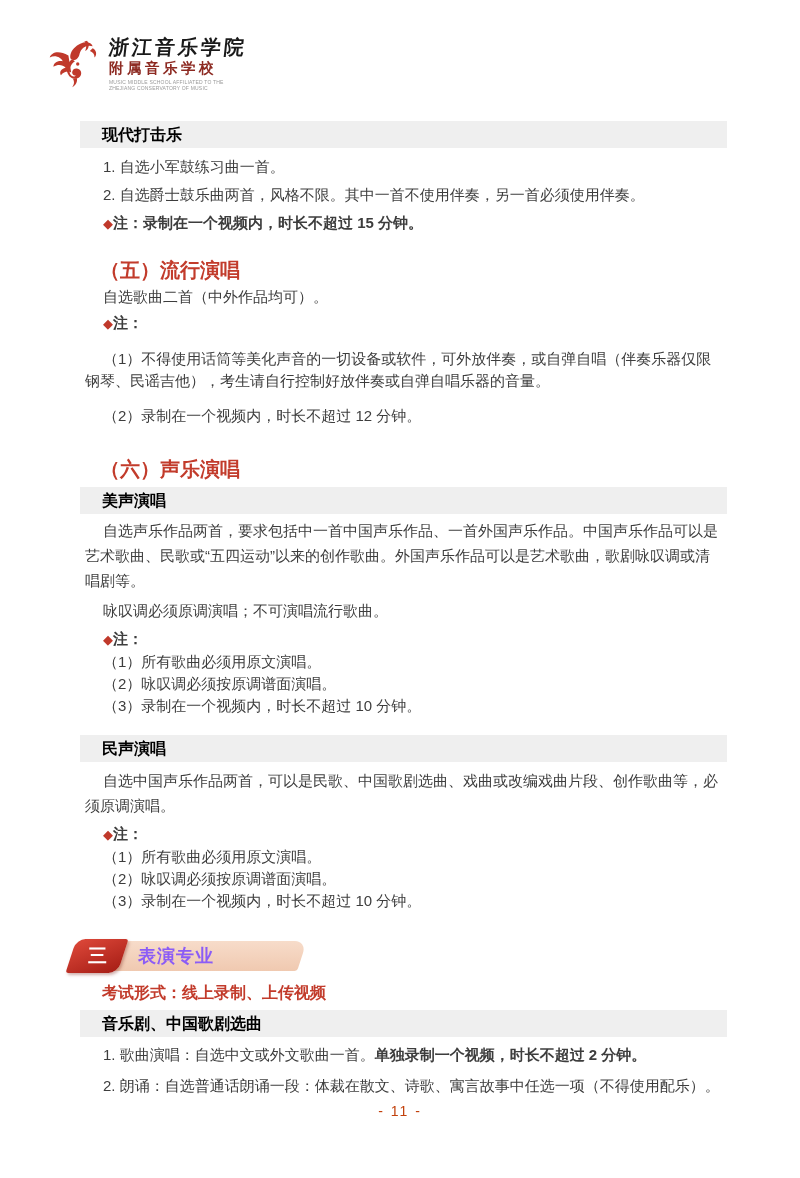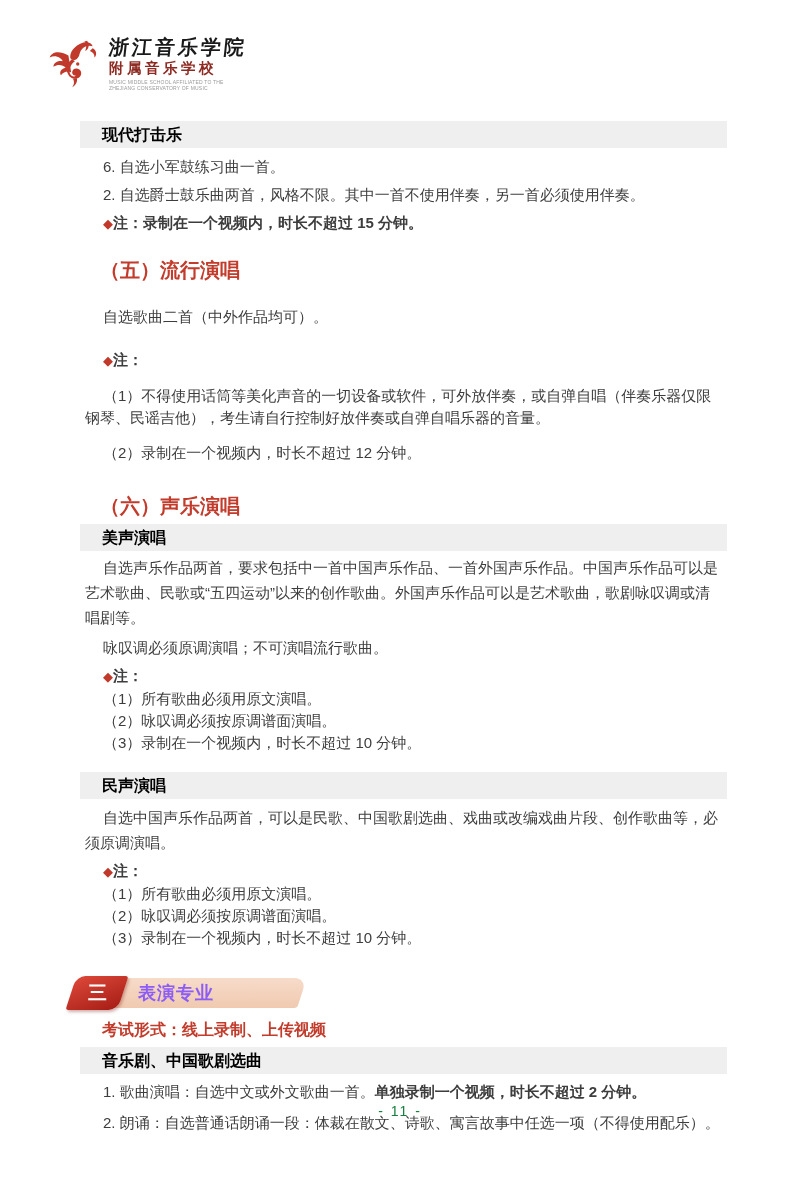--- a/index.html
+++ b/index.html
@@ -50,25 +50,25 @@
   }
   .badge-red .num{transform:skewX(18deg);color:#ffffff;font-size:19px;font-weight:bold;}
   .badge-title{
     position:absolute;left:58px;top:5px;
     color:#8b5cf6;font-size:18px;font-weight:bold;letter-spacing:1px;
   }
 
   .exam-format{color:#c23b2b;font-size:16px;font-weight:bold;line-height:22px;padding-left:22px;margin-top:9px;}
 
   
-  .footer{position:absolute;left:0;right:0;top:1103px;text-align:center;color:#15803d;font-size:14px;letter-spacing:2px;}
+  .footer{position:absolute;left:0;right:0;top:1103px;text-align:center;color:#c2410c;font-size:14px;letter-spacing:2px;}
 
   
   .mt3{margin-top:13px;}.mt4{margin-top:4px;}.mt5{margin-top:5px;}.mt6{margin-top:6px;}
-  .mt8{margin-top:20px;}.mt18{margin-top:18px;}.mt28{margin-top:28px;}.mt30{margin-top:20px;}
+  .mt8{margin-top:0;}.mt18{margin-top:18px;}.mt28{margin-top:28px;}.mt30{margin-top:20px;}
 </style>
 </head>
 <body>
 
 <div class="page">
 
   <div class="logo">
     <svg class="logo-mark" viewBox="0 0 60 62" xmlns="http://www.w3.org/2000/svg">
       <g fill="#c0392b">
         <path d="M30 14 C38 6, 48 6, 50 12 C44 10, 38 13, 36 20 C35 26, 30 28, 27 26 C25 24, 26 18, 30 14 Z"></path>
@@ -88,21 +88,21 @@
         <span>ZHEJIANG CONSERVATORY OF MUSIC</span>
       </span>
     </div>
   </div>
 
   <div class="content">
 
     <div class="bar">
       <span>现代打击乐</span>
     </div>
-    <p class="p mt6">6. 自选小军鼓练习曲一首。</p>
+    <p class="p mt6">1. 自选小军鼓练习曲一首。</p>
     <p class="p">2. 自选爵士鼓乐曲两首，风格不限。其中一首不使用伴奏，另一首必须使用伴奏。</p>
     <p class="p"><span class="diamond">◆</span><span class="bold">注：录制在一个视频内，时长不超过 15 分钟。</span></p>
 
     <div class="h2 mt30">（五）流行演唱</div>
     <p class="p mt8">自选歌曲二首（中外作品均可）。</p>
     <p class="note-line mt8"><span class="diamond">◆</span><span class="bold">注：</span></p>
     <p class="note-line mt3">（1）不得使用话筒等美化声音的一切设备或软件，可外放伴奏，或自弹自唱（伴奏乐器仅限钢琴、民谣吉他），考生请自行控制好放伴奏或自弹自唱乐器的音量。</p>
     <p class="note-line mt3">（2）录制在一个视频内，时长不超过 12 分钟。</p>
 
     <div class="h2 mt28">（六）声乐演唱</div>

